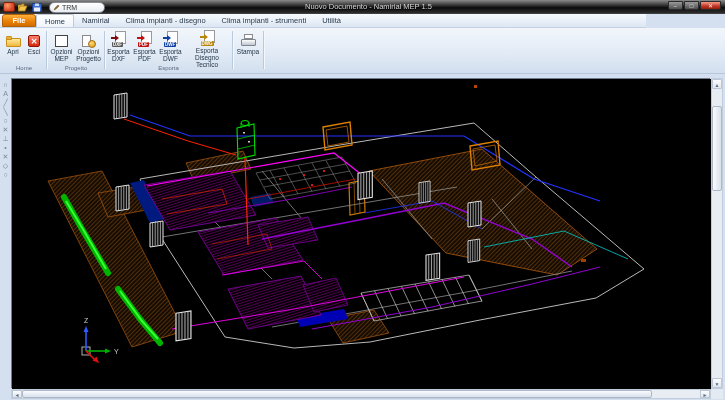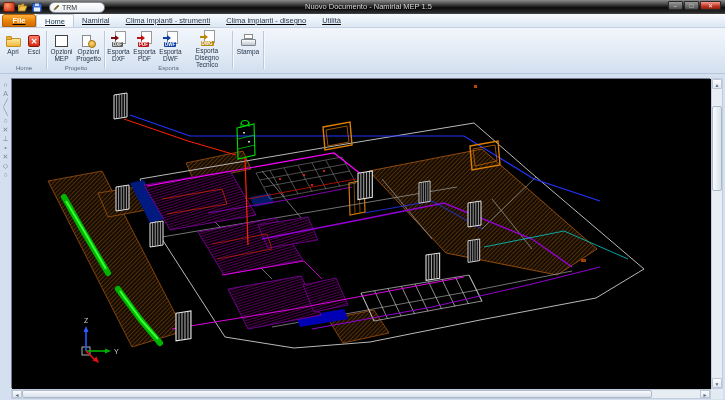--- a/index.html
+++ b/index.html
@@ -18,22 +18,22 @@
     border:1px solid #8a8f98;border-radius:6px;display:flex;align-items:center;padding:0 3px;gap:2px;}
   #trm-box span{font-size:7px;color:#333;line-height:1;}
   #win-title{position:absolute;left:305px;top:2px;font-size:7.5px;color:#d8d8d8;
     text-shadow:0 1px 1px #000;white-space:nowrap;}
   #win-controls{position:absolute;right:4px;top:1px;display:flex;gap:1px;}
   .winbtn{width:15px;height:9px;font-size:6px;line-height:8px;text-align:center;color:#eee;
     border:1px solid #2a2a2a;border-radius:0 0 2px 2px;background:linear-gradient(#9a9a9a,#4e4e4e);}
   .winbtn.close{background:linear-gradient(#f59a8a,#c23321 60%,#8e1d0e);width:21px;}
 
   
-  #tabrow{left:0;top:14px;width:725px;height:14px;
-    background:linear-gradient(#f7fafd,#dce7f3);border-bottom:1px solid #c3d1e2;display:flex;align-items:flex-end;text-decoration:underline;}
+  #tabrow{left:0;top:14px;width:646px;height:14px;
+    background:linear-gradient(#f7fafd,#dce7f3);border-bottom:1px solid #c3d1e2;display:flex;align-items:flex-end;}
   #file-tab{width:34px;height:13px;margin-left:2px;border-radius:3px 3px 0 0;
     background:linear-gradient(#ffb03a,#e87e04 60%,#d06e00);border:1px solid #b35f05;
     color:#fff;font-size:7.5px;text-align:center;line-height:12px;font-weight:bold;}
   .tab{height:13px;padding:0 8px;font-size:7.5px;line-height:13px;color:#2b3a4d;white-space:nowrap;}
   .tab.active{background:linear-gradient(#ffffff,#f0f4fa);border:1px solid #c0cbd9;border-bottom:none;
     border-radius:2px 2px 0 0;color:#17354f;}
 
   
   #ribbon{left:0;top:28px;width:725px;height:46px;
     background:linear-gradient(#f2f6fb,#e2ebf6 55%,#d2dfee);border-bottom:1px solid #b7c6da;}
@@ -117,22 +117,22 @@
     <div class="winbtn">–</div>
     <div class="winbtn">□</div>
     <div class="winbtn close">✕</div>
   </div>
 </div>
 
 <div id="tabrow" class="abs">
   <div id="file-tab">File</div>
   <div class="tab active">Home</div>
   <div class="tab">Namirial</div>
+  <div class="tab">Clima impianti - disegno</div>
   <div class="tab">Clima impianti - strumenti</div>
-  <div class="tab">Clima impianti - disegno</div>
   <div class="tab">Utilità</div>
 </div>
 
 <div id="ribbon" class="abs">
 
   <div class="rbtn" style="left:3px;width:20px;">
     <span class="ricon">
         <span class="folder-ico">
           <span class="back"></span>
           <span class="tabp"></span>

